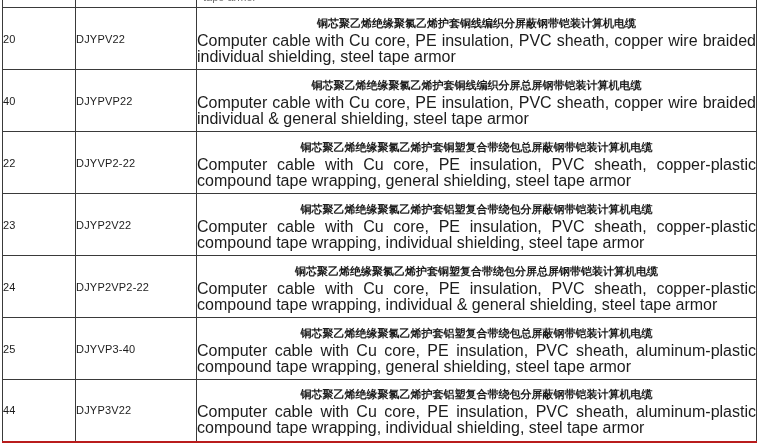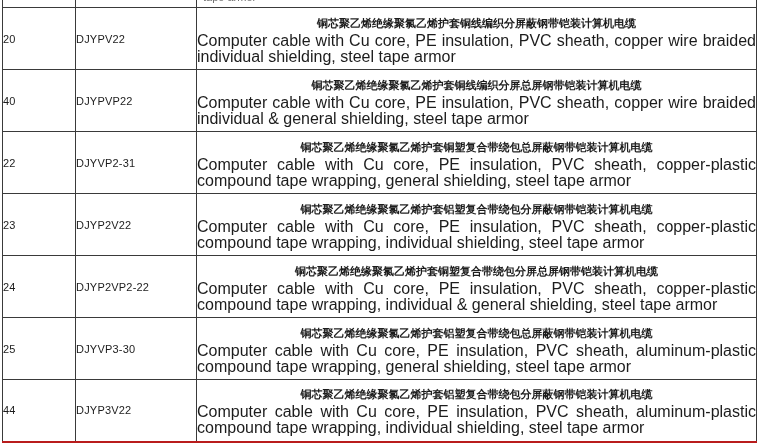--- a/index.html
+++ b/index.html
@@ -118,21 +118,21 @@
     <td class="c-desc">
       <div class="cn">铜芯聚乙烯绝缘聚氯乙烯护套铜线编织分屏总屏钢带铠装计算机电缆</div>
       <div class="en">Computer cable with Cu core, PE insulation, PVC sheath, copper wire braided individual &amp; general shielding, steel tape armor</div>
     </td>
   </tr>
         <tr class="data-row">
     <td class="c-num">
       <span>22</span>
     </td>
     <td class="c-model">
-      <span>DJYVP2-31</span>
+      <span>DJYVP2-22</span>
     </td>
     <td class="c-desc">
       <div class="cn">铜芯聚乙烯绝缘聚氯乙烯护套铜塑复合带绕包总屏蔽钢带铠装计算机电缆</div>
       <div class="en">Computer cable with Cu core, PE insulation, PVC sheath, copper-plastic compound tape wrapping, general shielding, steel tape armor</div>
     </td>
   </tr>
         <tr class="data-row">
     <td class="c-num">
       <span>23</span>
     </td>
@@ -154,21 +154,21 @@
     <td class="c-desc">
       <div class="cn">铜芯聚乙烯绝缘聚氯乙烯护套铜塑复合带绕包分屏总屏钢带铠装计算机电缆</div>
       <div class="en">Computer cable with Cu core, PE insulation, PVC sheath, copper-plastic compound tape wrapping, individual &amp; general shielding, steel tape armor</div>
     </td>
   </tr>
         <tr class="data-row">
     <td class="c-num">
       <span>25</span>
     </td>
     <td class="c-model">
-      <span>DJYVP3-30</span>
+      <span>DJYVP3-40</span>
     </td>
     <td class="c-desc">
       <div class="cn">铜芯聚乙烯绝缘聚氯乙烯护套铝塑复合带绕包总屏蔽钢带铠装计算机电缆</div>
       <div class="en">Computer cable with Cu core, PE insulation, PVC sheath, aluminum-plastic compound tape wrapping, general shielding, steel tape armor</div>
     </td>
   </tr>
         <tr class="data-row">
     <td class="c-num">
       <span>44</span>
     </td>

